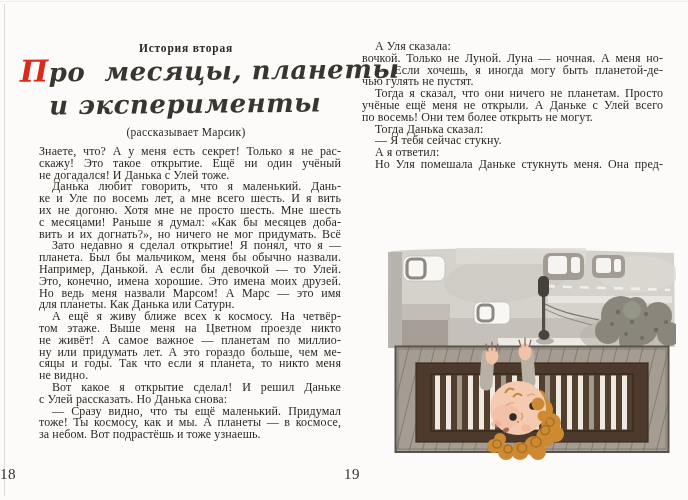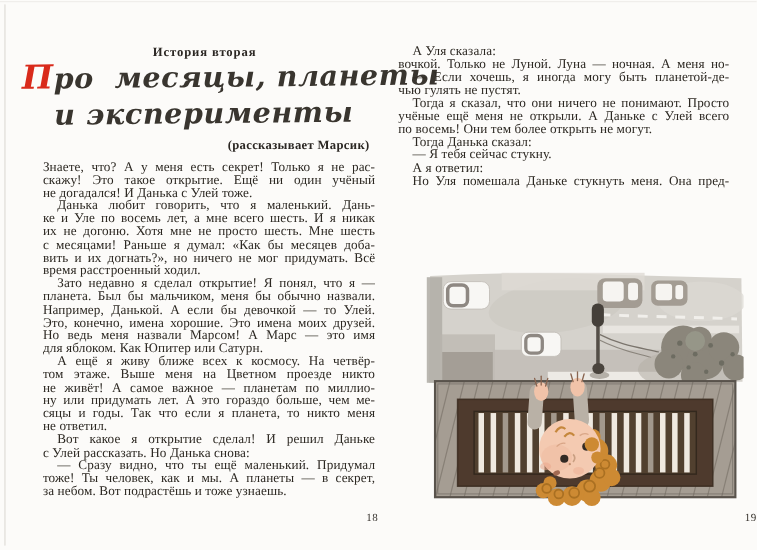--- a/index.html
+++ b/index.html
@@ -21,34 +21,34 @@
   }
   .hand-title{
     position:absolute;left:20px;top:53px;width:330px;text-align:center;
     font-family:"DejaVu Serif", serif;font-style:italic;font-weight:700;
     font-size:26px;line-height:33px;color:#39352f;letter-spacing:.5px;
     transform:rotate(-.6deg);
   }
   .hand-title .ht-line1 span{white-space:pre;}
   .ht-initial{color:#d92a1b;font-size:30px;}
   .byline{
-    position:absolute;left:36px;top:126px;width:300px;text-align:right;
-    font-weight:bold;font-size:11.5px;letter-spacing:.3px;color:#2b2723;
+    position:absolute;left:36px;top:126px;width:300px;text-align:center;
+    font-weight:normal;font-size:11.5px;letter-spacing:.3px;color:#2b2723;
   }
 
   .text-col{position:absolute;}
   .page-left .text-col{left:39px;top:146px;width:302px;}
   .page-right .text-col{left:18px;top:41px;width:301px;}
   .tline{font-size:12px;line-height:11.8px;letter-spacing:.1px;color:#2c2822;}
   .just{text-align:justify;text-align-last:justify;}
   .first-ind{text-indent:13px;}
 
   .folio{
-    position:absolute;top:466px;left:0;width:344px;text-align:right;
-    font-size:10px;color:#35312c;letter-spacing:.5px;
+    position:absolute;top:466px;left:0;width:344px;text-align:left;
+    font-size:15px;color:#35312c;letter-spacing:.5px;
   }
   .illustration{position:absolute;left:42px;top:246px;width:290px;height:215px;}
 </style>
 </head>
 <body>
 
 <div class="scan-edge-left"></div>
 <div class="scan-edge-top"></div>
 
 <div class="page page-left">
@@ -59,67 +59,66 @@
   </div>
   <div class="byline">(рассказывает Марсик)</div>
   <div class="text-col">
       <div>
         <div class="tline just">Знаете, что? А у меня есть секрет! Только я не рас-</div>
         <div class="tline just">скажу! Это такое открытие. Ещё ни один учёный</div>
         <div class="tline">не догадался! И Данька с Улей тоже.</div>
       </div>
       <div>
         <div class="tline just first-ind">Данька любит говорить, что я маленький. Дань-</div>
-        <div class="tline just">ке и Уле по восемь лет, а мне всего шесть. И я никак</div>
+        <div class="tline just">ке и Уле по восемь лет, а мне всего шесть. И я вить</div>
         <div class="tline just">их не догоню. Хотя мне не просто шесть. Мне шесть</div>
         <div class="tline just">с месяцами! Раньше я думал: «Как бы месяцев доба-</div>
         <div class="tline just">вить и их догнать?», но ничего не мог придумать. Всё</div>
-        <div class="tline">время расстроенный ходил.</div>
       </div>
       <div>
         <div class="tline just first-ind">Зато недавно я сделал открытие! Я понял, что я —</div>
         <div class="tline just">планета. Был бы мальчиком, меня бы обычно назвали.</div>
         <div class="tline just">Например, Данькой. А если бы девочкой — то Улей.</div>
         <div class="tline just">Это, конечно, имена хорошие. Это имена моих друзей.</div>
         <div class="tline just">Но ведь меня назвали Марсом! А Марс — это имя</div>
-        <div class="tline">для яблоком. Как Юпитер или Сатурн.</div>
+        <div class="tline">для планеты. Как Данька или Сатурн.</div>
       </div>
       <div>
         <div class="tline just first-ind">А ещё я живу ближе всех к космосу. На четвёр-</div>
         <div class="tline just">том этаже. Выше меня на Цветном проезде никто</div>
         <div class="tline just">не живёт! А самое важное — планетам по миллио-</div>
         <div class="tline just">ну или придумать лет. А это гораздо больше, чем ме-</div>
         <div class="tline just">сяцы и годы. Так что если я планета, то никто меня</div>
-        <div class="tline">не ответил.</div>
+        <div class="tline">не видно.</div>
       </div>
       <div>
         <div class="tline just first-ind">Вот какое я открытие сделал! И решил Даньке</div>
         <div class="tline">с Улей рассказать. Но Данька снова:</div>
       </div>
       <div>
         <div class="tline just first-ind">— Сразу видно, что ты ещё маленький. Придумал</div>
-        <div class="tline just">тоже! Ты человек, как и мы. А планеты — в секрет,</div>
+        <div class="tline just">тоже! Ты космосу, как и мы. А планеты — в космосе,</div>
         <div class="tline">за небом. Вот подрастёшь и тоже узнаешь.</div>
       </div>
     </div>
   <div class="folio">18</div>
 </div>
 
 <div class="page page-right">
   <div class="text-col">
       <div>
         <div class="tline first-ind">А Уля сказала:</div>
       </div>
       <div>
         <div class="tline just">вочкой. Только не Луной. Луна — ночная. А меня но-</div>
         <div class="tline just first-ind">— Если хочешь, я иногда могу быть планетой-де-</div>
         <div class="tline">чью гулять не пустят.</div>
       </div>
       <div>
-        <div class="tline just first-ind">Тогда я сказал, что они ничего не понимают. Просто</div>
+        <div class="tline just first-ind">Тогда я сказал, что они ничего не планетам. Просто</div>
         <div class="tline just">учёные ещё меня не открыли. А Даньке с Улей всего</div>
         <div class="tline">по восемь! Они тем более открыть не могут.</div>
       </div>
       <div>
         <div class="tline first-ind">Тогда Данька сказал:</div>
       </div>
       <div>
         <div class="tline first-ind">— Я тебя сейчас стукну.</div>
       </div>
       <div>

